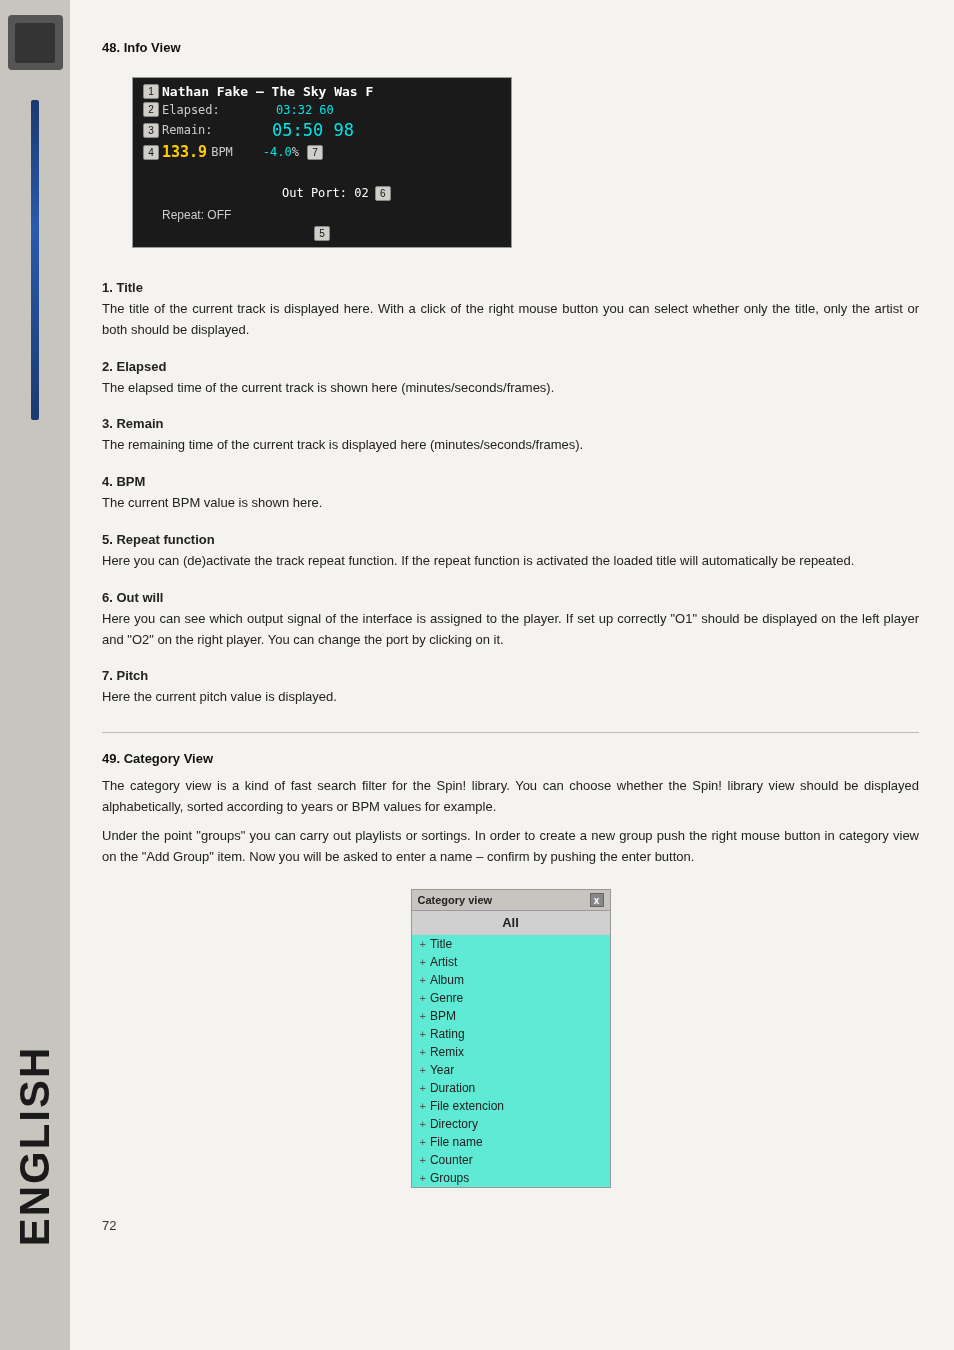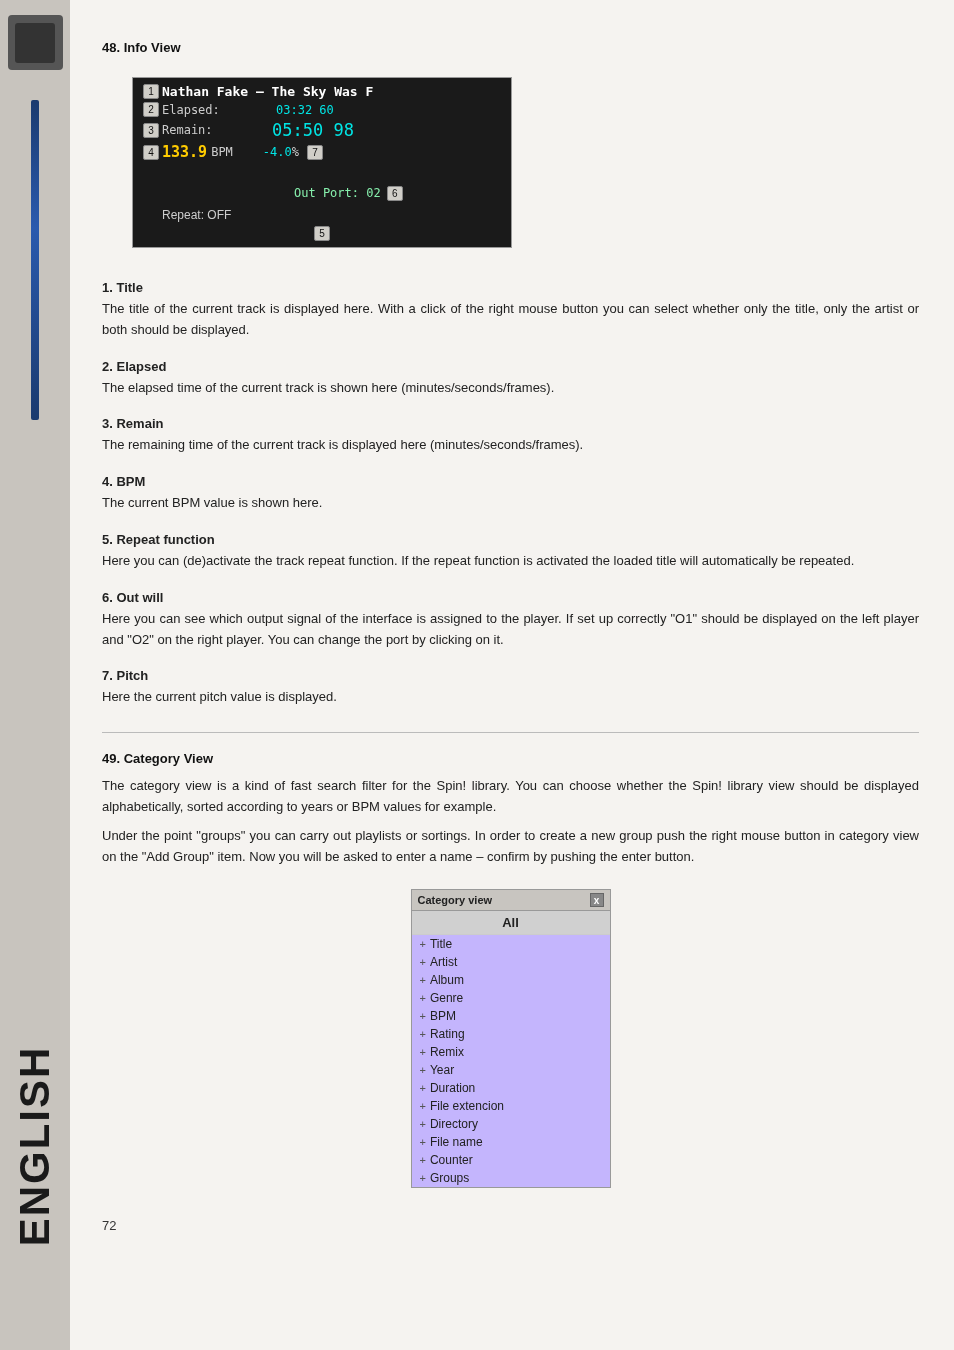--- a/index.html
+++ b/index.html
@@ -121,21 +121,21 @@
     
     .section-divider {
       border: none;
       border-top: 1px solid #bbb;
       margin: 24px 0 18px 0;
     }
 
     
     .category-popup {
       border: 1px solid #999;
-      background: #c4b5fd;
+      background: #5eead4;
       width: 200px;
       margin: 10px auto 0 auto;
       display: block;
       font-size: 12px;
     }
     .category-popup-header {
       background: #c8c5c0;
       padding: 3px 6px;
       display: flex;
       justify-content: space-between;
@@ -223,21 +223,21 @@
         <span style="color:#ffcc00; font-family:monospace; font-size:15px; font-weight:bold;">133.9</span>
         <span style="color:#ccc; font-family:monospace; font-size:12px; margin-left:4px;">BPM</span>
         <span style="color:#00e5e5; font-family:monospace; font-size:12px; margin-left:30px;">-4.0</span>
         <span style="color:#ccc; font-family:monospace; font-size:12px;">%</span>
         <span style="border:1px solid #888; border-radius:2px; background:#d0cec8; color:#111; font-size:10px; width:16px; height:15px; text-align:center; line-height:13px; font-family:Arial,sans-serif; margin-left:8px; display:inline-block;">7</span>
       </div>
       
       <div style="display:flex; align-items:center; margin-bottom:2px;">
         <span style="display:inline-block; width:16px; height:15px; margin-right:3px;"></span>
         <span style="color:#ccc; font-family:Liberation Sans, sans-serif; font-size:12px; min-width:110px;margin-top:44px;">Repeat: OFF</span>
-        <span style="color:#86efac; font-family:monospace; font-size:12px; margin-left:22px;">Out Port: 02</span>
+        <span style="color:#ffffff; font-family:monospace; font-size:12px; margin-left:10px;">Out Port: 02</span>
         <span style="border:1px solid #888; border-radius:2px; background:#d0cec8; color:#111; font-size:10px; width:16px; height:15px; text-align:center; line-height:13px; font-family:Arial,sans-serif; margin-left:6px; display:inline-block;">6</span>
       </div>
       
       <div style="display:flex; justify-content:center; margin-top:4px;">
         <span style="border:1px solid #888; border-radius:2px; background:#d0cec8; color:#111; font-size:10px; width:16px; height:15px; text-align:center; line-height:13px; font-family:Arial,sans-serif; display:inline-block;">5</span>
       </div>
     </div>
   </div>
 
   <div>

